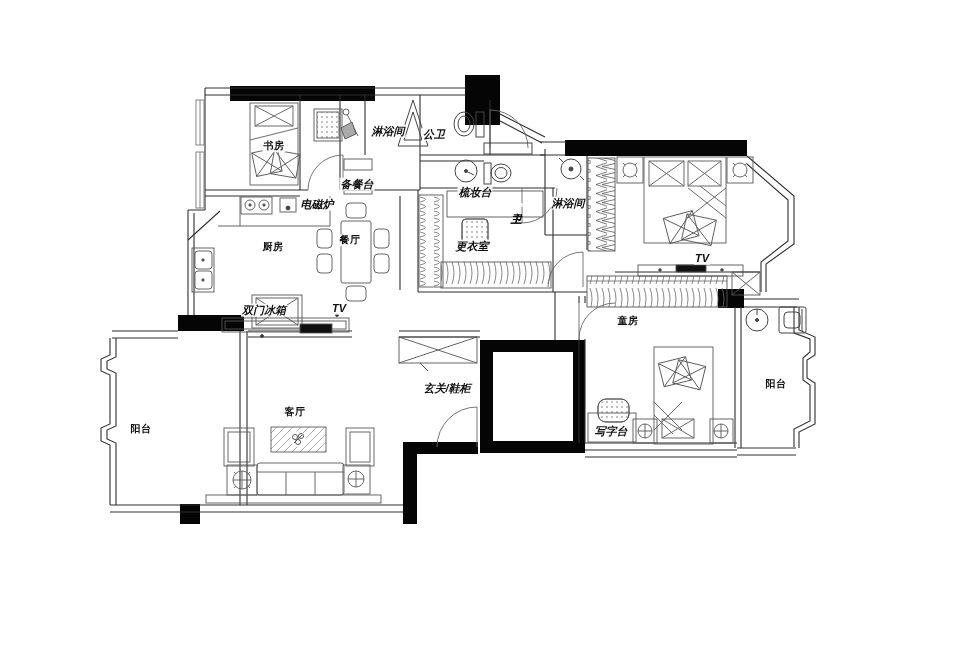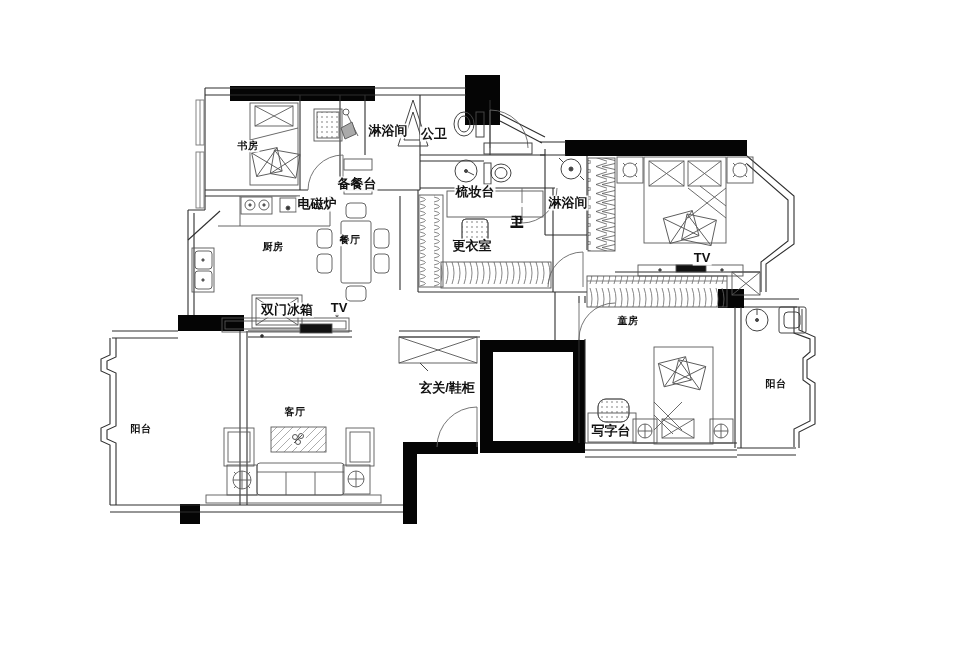--- a/index.html
+++ b/index.html
@@ -3,21 +3,21 @@
 <meta charset="utf-8">
 <style>
   html,body{margin:0;padding:0;background:#fff;}
   .plan{position:relative;width:960px;height:647px;background:#fff;overflow:hidden;
         font-family:"Liberation Sans",sans-serif;}
   .plan svg{position:absolute;left:0;top:0;}
   .lbl{position:absolute;transform:translate(-50%,-50%);
        font:bold 10px "Liberation Sans",sans-serif;color:#111;
        white-space:nowrap;background:rgba(255,255,255,.92);padding:0 1px;line-height:1.15;
        letter-spacing:.5px;}
-  .lbl.small{font-size:13px;letter-spacing:0;}
+  .lbl.small{font-size:11px;letter-spacing:0;font-style:italic;}
   .lbl.v{writing-mode:vertical-rl;text-orientation:upright;letter-spacing:1px;padding:1px 0;}
 </style>
 </head>
 <body>
 
 <div class="plan">
 <svg width="960" height="647" viewBox="0 0 960 647">
   <defs>
     <pattern id="dots" width="5" height="5" patternUnits="userSpaceOnUse">
       <circle cx="2" cy="2" r="0.7" fill="#555"></circle>
@@ -323,33 +323,33 @@
     <circle cx="757" cy="320" r="1.5" fill="#444"></circle>
     <path d="M757,309 V315"></path>
   </g>
   <g stroke="#444" stroke-width="1" fill="none">
     <rect x="779" y="307" width="27" height="26" rx="2"></rect>
     <rect x="784" y="312" width="16" height="16" rx="4"></rect>
     <path d="M802,309 L802,331"></path>
   </g>
 </svg>
 
-  <div class="lbl" style="left:248px;top:146px">书房</div>
+  <div class="lbl" style="left:274px;top:146px">书房</div>
   <div class="lbl small" style="left:388px;top:131px">淋浴间</div>
   <div class="lbl small" style="left:434px;top:134px">公卫</div>
   <div class="lbl small" style="left:357px;top:184px">备餐台</div>
   <div class="lbl small" style="left:317px;top:204px">电磁炉</div>
   <div class="lbl" style="left:273px;top:247px">厨房</div>
   <div class="lbl" style="left:350px;top:240px">餐厅</div>
   <div class="lbl small" style="left:475px;top:192px">梳妆台</div>
   <div class="lbl small v" style="left:516px;top:205px">主卫</div>
   <div class="lbl small" style="left:472px;top:246px">更衣室</div>
   <div class="lbl small" style="left:568px;top:203px">淋浴间</div>
   <div class="lbl small" style="left:702px;top:258px">TV</div>
-  <div class="lbl small" style="left:287px;top:310px">双门冰箱</div>
+  <div class="lbl small" style="left:264px;top:310px">双门冰箱</div>
   <div class="lbl small" style="left:339px;top:308px">TV</div>
   <div class="lbl small" style="left:447px;top:388px">玄关/鞋柜</div>
   <div class="lbl" style="left:295px;top:412px">客厅</div>
   <div class="lbl" style="left:141px;top:429px">阳台</div>
   <div class="lbl" style="left:628px;top:321px">童房</div>
   <div class="lbl small" style="left:611px;top:431px">写字台</div>
   <div class="lbl" style="left:776px;top:384px">阳台</div>
 </div>
 
 </body></html>

